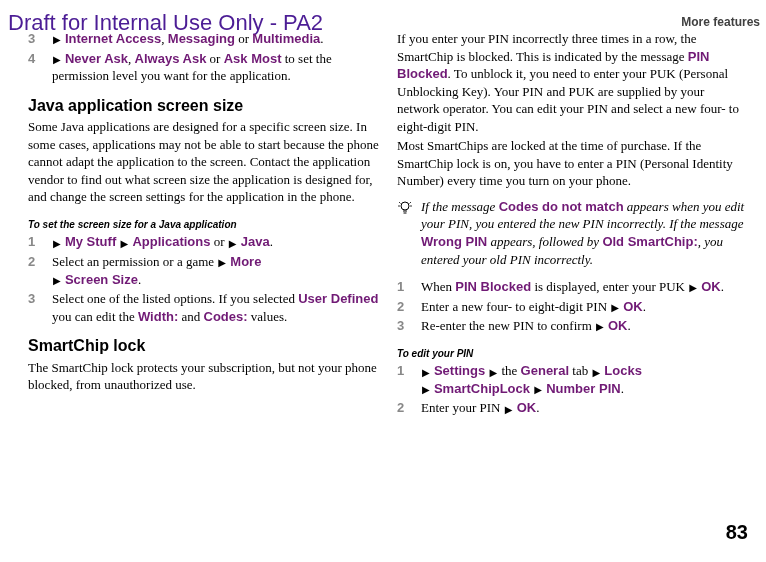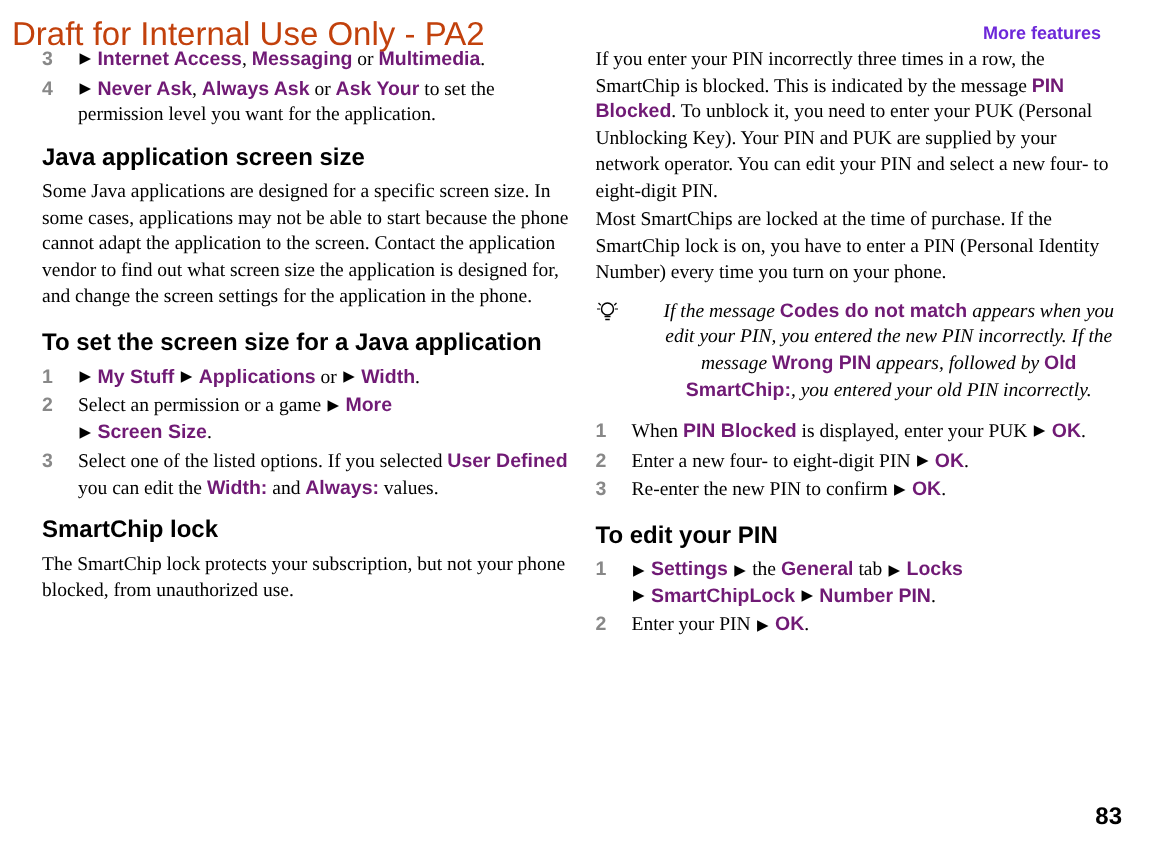--- a/index.html
+++ b/index.html
@@ -13,39 +13,39 @@
       color: #000;
       position: relative;
       overflow: hidden;
     }
     .watermark {
       position: absolute;
       top: 8px;
       left: 8px;
       font-family: Arial, Helvetica, sans-serif;
       font-size: 22px;
-      color: #c2410c;
+      color: #4c1d95;
       font-weight: 300;
       z-index: 1;
     }
     .header-right {
       position: absolute;
       top: 14px;
-      right: 32px;
+      right: 6px;
       font-family: Arial, Helvetica, sans-serif;
       font-size: 12px;
       font-weight: bold;
-      color: #6d28d9;
+      color: #404040;
     }
     .page-num {
       position: absolute;
-      bottom: 6px;
+      bottom: 16px;
       right: 18px;
       font-family: Arial, Helvetica, sans-serif;
-      font-size: 16px;
+      font-size: 20px;
       font-weight: bold;
     }
     .columns {
       display: flex;
       gap: 18px;
       padding: 30px 18px 10px 28px;
       position: relative;
       z-index: 2;
     }
     .col { width: 50%; }
@@ -63,42 +63,42 @@
     .h-sans-xl {
       font-family: Arial, Helvetica, sans-serif;
       font-weight: bold;
       font-size: 16px;
       margin-top: 0;
       margin-bottom: 2px;
     }
     .h-sans-italic {
       font-family: Arial, Helvetica, sans-serif;
       font-weight: bold;
-      font-size: 16px;
+      font-style: italic;
+      font-size: 10px;
       margin-top: 12px;
       margin-bottom: 2px;
     }
     .ui-term {
       font-family: Arial, Helvetica, sans-serif;
       font-weight: bold;
       color: #701a75;
     }
     .arrow {
       font-family: Arial, sans-serif;
       font-size: 10px;
       vertical-align: middle;
       color: #000;
       padding: 0 1px;
     }
     .para { margin-bottom: 2px; }
     .tip-box {
       display: flex;
-      gap: 24px;
+      gap: 8px;
       margin: 8px 0 10px 0;
-      text-align: center;
     }
     .bulb {
       flex-shrink: 0;
       width: 16px;
       height: 16px;
       margin-top: 2px;
     }
     .tip-text {
       font-style: italic;
       font-size: 13px;
@@ -118,46 +118,46 @@
     <ul class="step-list">
       <li>
         <span class="step-num">3</span>
         <span class="step-body">
           <span class="arrow">▶</span> <span class="ui-term">Internet Access</span><span>, </span><span class="ui-term">Messaging</span><span> or </span><span class="ui-term">Multimedia</span><span>.</span>
         </span>
       </li>
       <li>
         <span class="step-num">4</span>
         <span class="step-body">
-          <span class="arrow">▶</span> <span class="ui-term">Never Ask</span><span>, </span><span class="ui-term">Always Ask</span><span> or </span><span class="ui-term">Ask Your</span><span> to set the permission level you want for the application.</span>
+          <span class="arrow">▶</span> <span class="ui-term">Never Ask</span><span>, </span><span class="ui-term">Always Ask</span><span> or </span><span class="ui-term">Ask Most</span><span> to set the permission level you want for the application.</span>
         </span>
       </li>
     </ul>
 
     <div class="h-sans-xl">Java application screen size</div>
     <div class="para">Some Java applications are designed for a specific screen size. In some cases, applications may not be able to start because the phone cannot adapt the application to the screen. Contact the application vendor to find out what screen size the application is designed for, and change the screen settings for the application in the phone.</div>
 
     <div class="h-sans-italic">To set the screen size for a Java application</div>
     <ul class="step-list">
       <li>
         <span class="step-num">1</span>
         <span class="step-body">
-          <span class="arrow">▶</span> <span class="ui-term">My Stuff</span> <span class="arrow">▶</span> <span class="ui-term">Applications</span><span> or </span><span class="arrow">▶</span> <span class="ui-term">Width</span><span>.</span>
+          <span class="arrow">▶</span> <span class="ui-term">My Stuff</span> <span class="arrow">▶</span> <span class="ui-term">Applications</span><span> or </span><span class="arrow">▶</span> <span class="ui-term">Java</span><span>.</span>
         </span>
       </li>
       <li>
         <span class="step-num">2</span>
         <span class="step-body">
           <span>Select an permission or a game </span><span class="arrow">▶</span> <span class="ui-term">More</span><br><span class="arrow">▶</span> <span class="ui-term">Screen Size</span><span>.</span>
         </span>
       </li>
       <li>
         <span class="step-num">3</span>
         <span class="step-body">
-          <span>Select one of the listed options. If you selected </span><span class="ui-term">User Defined</span><span> you can edit the </span><span class="ui-term">Width:</span><span> and </span><span class="ui-term">Always:</span><span> values.</span>
+          <span>Select one of the listed options. If you selected </span><span class="ui-term">User Defined</span><span> you can edit the </span><span class="ui-term">Width:</span><span> and </span><span class="ui-term">Codes:</span><span> values.</span>
         </span>
       </li>
     </ul>
 
     <div class="h-sans-xl">SmartChip lock</div>
     <div class="para">The SmartChip lock protects your subscription, but not your phone blocked, from unauthorized use.</div>
   </div>
 
   <div class="col">
     <div class="para">

